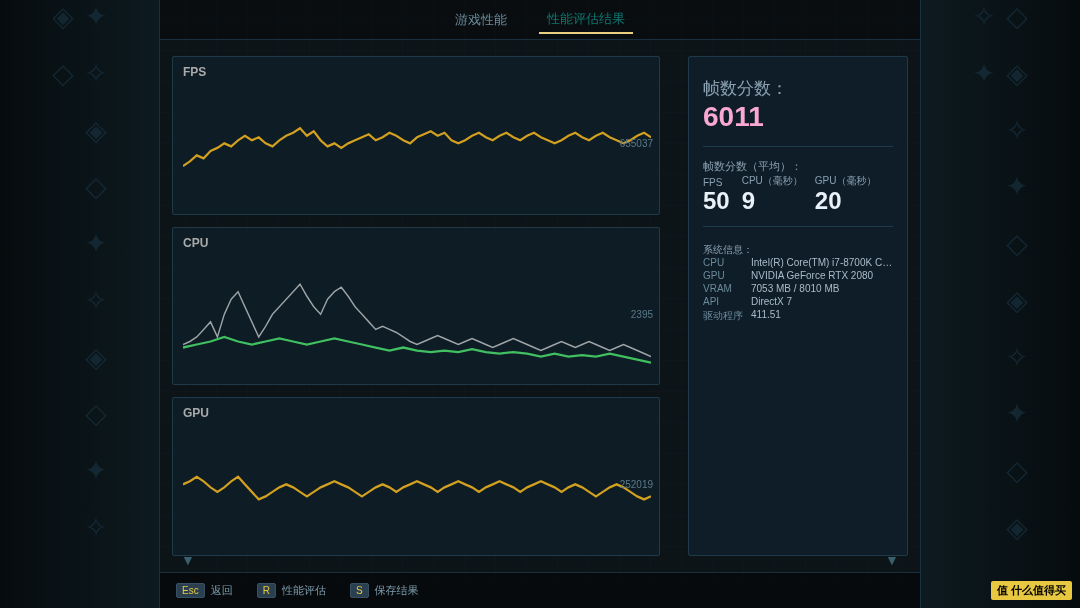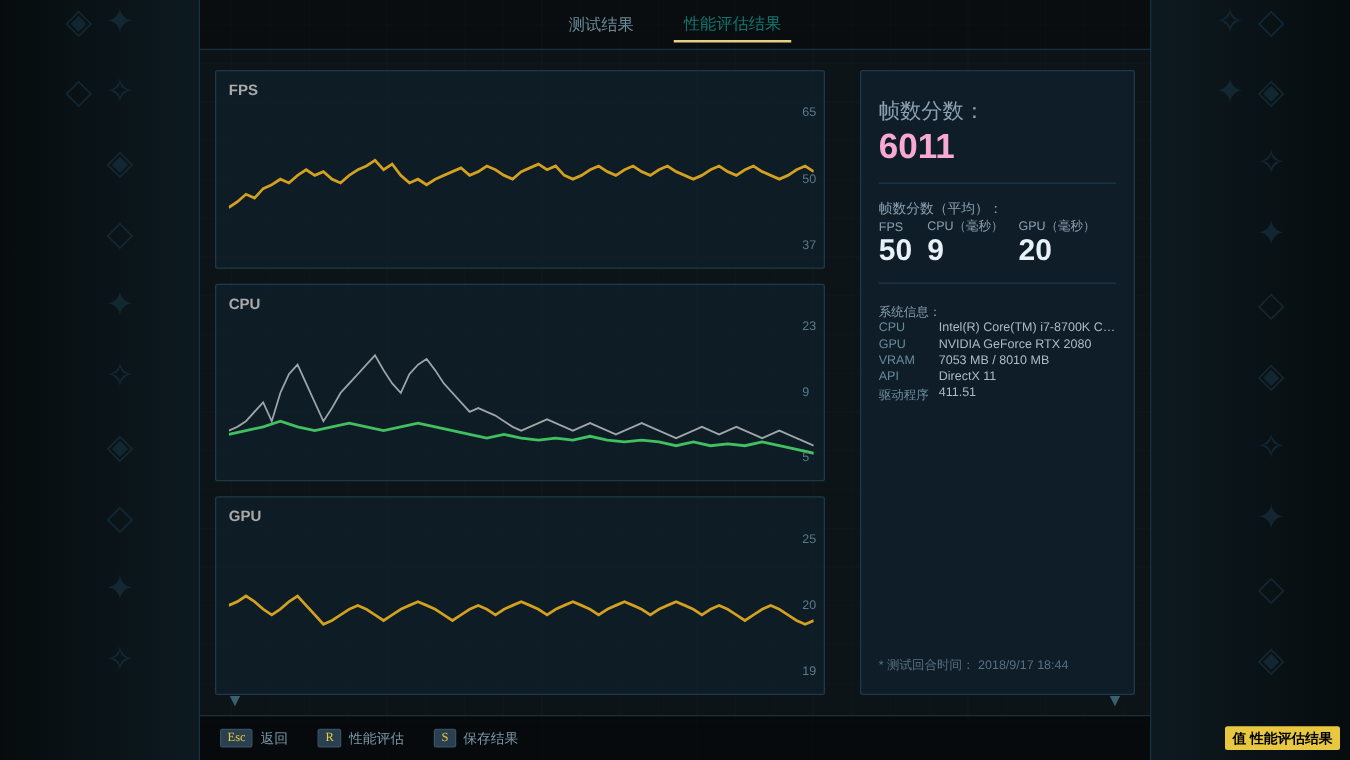--- a/index.html
+++ b/index.html
@@ -141,25 +141,26 @@
       width: 100%;
       height: 100%;
     }
 
     .chart-y-labels {
       position: absolute;
       right: -2px;
       top: 0;
       bottom: 0;
       display: flex;
-      flex-direction: column;
+      flex-direction: row;
       justify-content: space-between;
       font-size: 10px;
       color: #5a7a8a;
       padding: 2px 0;
+      align-items: center;
     }
 
     
     .info-panel {
       width: 220px;
       background: rgba(15, 30, 42, 0.9);
       border: 1px solid #1e3a4a;
       border-radius: 2px;
       padding: 16px 14px;
       display: flex;
@@ -267,21 +268,20 @@
       padding: 0 16px;
       gap: 24px;
     }
 
     .bottom-key {
       display: flex;
       align-items: center;
       gap: 6px;
       font-size: 11px;
       color: #7a9aaa;
-      font-family: Liberation Serif, serif;
     }
 
     .key-badge {
       background: #2a4050;
       border: 1px solid #3a5060;
       border-radius: 2px;
       padding: 1px 5px;
       font-size: 10px;
       color: #e8c840;
     }
@@ -326,21 +326,21 @@
 </div>
 <div class="side-panel-right">
   <div class="hieroglyph-text">
     ◇ ◈ ✧ ✦ ◇ ◈ ✧ ✦ ◇ ◈ ✧ ✦
   </div>
 </div>
 
 <div class="main-content">
 
   <div class="top-nav">
-    <div class="nav-item">测试结果</div>
+    <div class="nav-item">游戏性能</div>
     <div class="nav-item active">性能评估结果</div>
   </div>
 
   <div class="content-area">
 
     <div class="charts-panel">
 
       <div class="chart-container">
         <div class="chart-label">FPS</div>
         <div class="chart-area">
@@ -428,30 +428,26 @@
       <div>
         <div class="sys-info-label">系统信息：</div>
         <div class="sys-info-table">
           <span class="sys-key">CPU</span>
           <span class="sys-val">Intel(R) Core(TM) i7-8700K CPU @ 3...</span>
           <span class="sys-key">GPU</span>
           <span class="sys-val">NVIDIA GeForce RTX 2080</span>
           <span class="sys-key">VRAM</span>
           <span class="sys-val">7053 MB / 8010 MB</span>
           <span class="sys-key">API</span>
-          <span class="sys-val">DirectX 11</span>
+          <span class="sys-val">DirectX 7</span>
           <span class="sys-key">驱动程序</span>
           <span class="sys-val">411.51</span>
         </div>
       </div>
 
-      <div class="timestamp">
-        <span>* 测试回合时间：</span>
-        <span>2018/9/17 18:44</span>
-      </div>
 
     </div>
 
   </div>
 
   <div class="bottom-bar">
     <div class="bottom-key">
       <span class="key-badge">Esc</span>
       <span>返回</span>
     </div>
@@ -463,13 +459,13 @@
       <span class="key-badge">S</span>
       <span>保存结果</span>
     </div>
   </div>
 
 </div>
 
 <div class="scroll-arrow scroll-arrow-left">▼</div>
 <div class="scroll-arrow scroll-arrow-right">▼</div>
 
-<div class="watermark">值 性能评估结果</div>
+<div class="watermark">值 什么值得买</div>
 
 </body></html>

